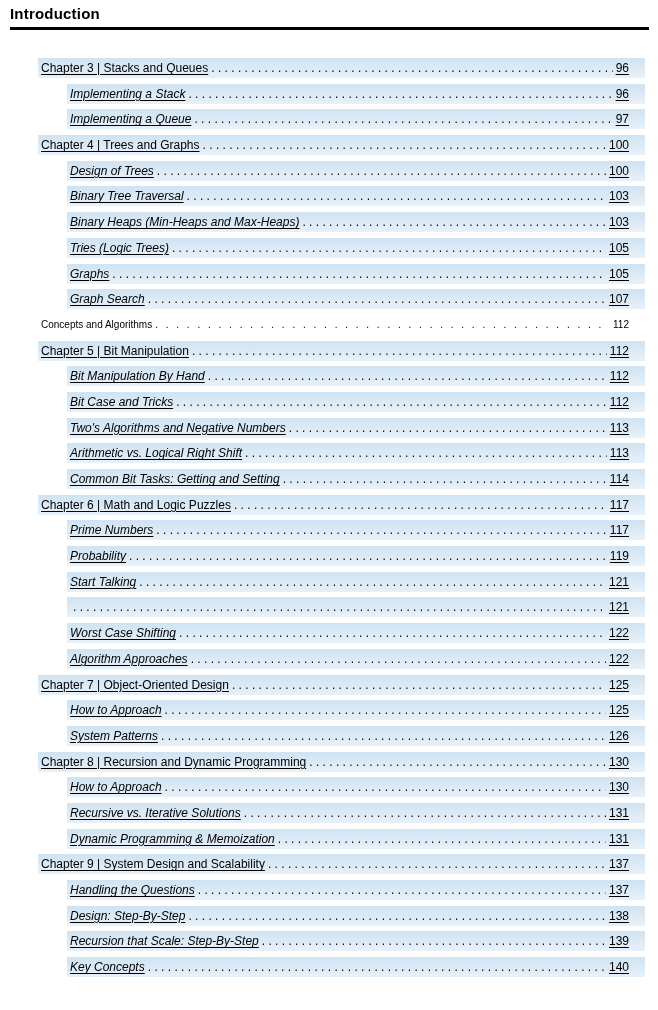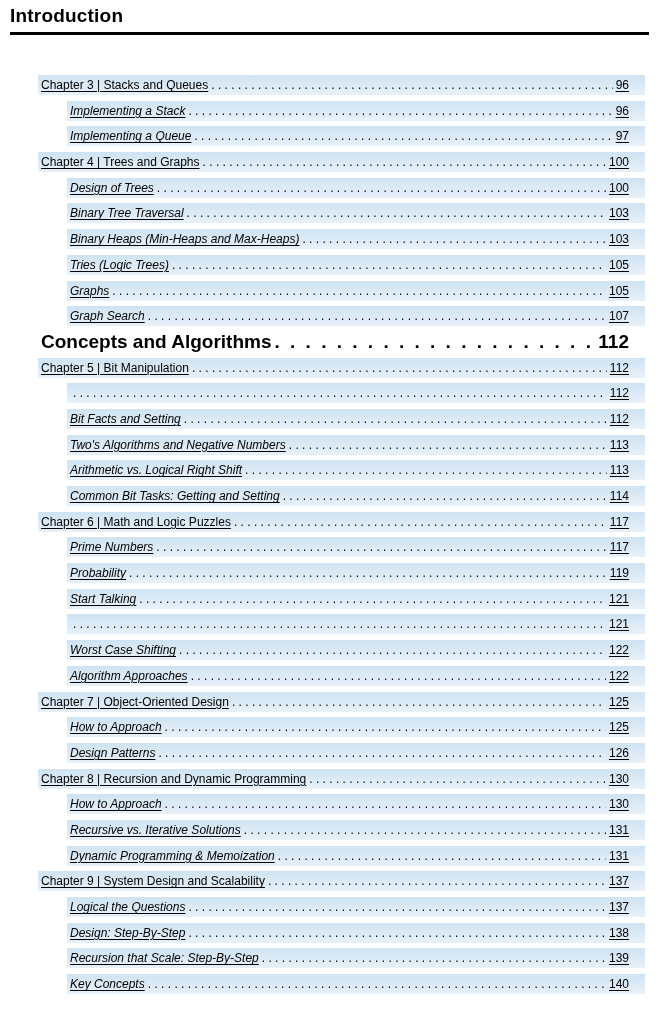--- a/index.html
+++ b/index.html
@@ -14,32 +14,32 @@
     background: #ffffff;
     font-family: "Liberation Sans", sans-serif;
     color: #000000;
     overflow: hidden;
     box-sizing: border-box;
   }
   .header {
     padding: 5px 9px 0 10px;
   }
   .page-title {
-    font-size: 19px;
+    font-size: 15px;
     font-weight: 700;
     margin: 0;
     letter-spacing: 0.2px;
   }
   .rule {
     height: 3px;
     background: #000000;
     margin-top: 5px;
   }
   .toc {
-    margin-top: 40px;
+    margin-top: 28px;
     padding: 0 13px 0 38px;
   }
   .toc-row {
     display: flex;
     align-items: baseline;
     height: 20px;
     line-height: 20px;
     margin-bottom: 5.7px;
     padding: 0 16px 0 3px;
     font-size: 12px;
@@ -49,22 +49,22 @@
     overflow: hidden;
   }
   .toc-row.sub {
     margin-left: 29px;
   }
   .toc-row.sub .toc-label {
     font-style: italic;
   }
   .toc-row.part {
     background: transparent;
-    font-weight: 700;
-    font-size: 19px;
+    font-weight: 400;
+    font-size: 10px;
   }
   .toc-row:not(.part) .toc-label,
   .toc-row:not(.part) .toc-page {
     text-decoration: underline;
     text-decoration-thickness: 1px;
     text-underline-offset: 2px;
   }
   .toc-label {
     white-space: nowrap;
     flex: 0 0 auto;
@@ -148,25 +148,26 @@
     <span class="toc-label">Concepts and Algorithms</span>
     <span class="toc-leader">. . . . . . . . . . . . . . . . . . . . . . . . . . . . . . . . . . . . . . . . . . . . . . . . . . . . . . . . . . . . . . . . . . . . . . . . . . . . . . . . . . . . . . . . . . . . . . . . . . . . . . . . . . . . . . . . . . . . . . . . . . . . . . . . . . . . . . . . . . . . . . . . . . . . . . . . . . . . . . . . </span>
     <span class="toc-page">112</span>
   </div>
       <div class="toc-row chapter">
     <span class="toc-label">Chapter 5 | Bit Manipulation</span>
     <span class="toc-leader">. . . . . . . . . . . . . . . . . . . . . . . . . . . . . . . . . . . . . . . . . . . . . . . . . . . . . . . . . . . . . . . . . . . . . . . . . . . . . . . . . . . . . . . . . . . . . . . . . . . . . . . . . . . . . . . . . . . . . . . . . . . . . . . . . . . . . . . . . . . . . . . . . . . . . . . . . . . . . . . . </span>
     <span class="toc-page">112</span>
   </div>
       <div class="toc-row sub">
-    <span class="toc-leader">. . . . . . . . . . . . . . . . . . . . . . . . . . . . . . . . . . . . . . . . . . . . . . . . . . . . . . . . . . . . . . . . . . . . . . . . . . . . . . . . . . . . . . . . . . . . . . . . . . . . . . . . . . . . . . . . . . . . . . . . . . . . . . . . . . . . . . . . . . . . . . . . . . . . . . . . . . . . . . . . </span>
-    <span class="toc-page">112</span>
-  </div>
-      <div class="toc-row sub">
-    <span class="toc-label">Bit Facts and Setting</span>
+    <span class="toc-label">Bit Manipulation By Hand</span>
+    <span class="toc-leader">. . . . . . . . . . . . . . . . . . . . . . . . . . . . . . . . . . . . . . . . . . . . . . . . . . . . . . . . . . . . . . . . . . . . . . . . . . . . . . . . . . . . . . . . . . . . . . . . . . . . . . . . . . . . . . . . . . . . . . . . . . . . . . . . . . . . . . . . . . . . . . . . . . . . . . . . . . . . . . . . </span>
+    <span class="toc-page">112</span>
+  </div>
+      <div class="toc-row sub">
+    <span class="toc-label">Bit Case and Tricks</span>
     <span class="toc-leader">. . . . . . . . . . . . . . . . . . . . . . . . . . . . . . . . . . . . . . . . . . . . . . . . . . . . . . . . . . . . . . . . . . . . . . . . . . . . . . . . . . . . . . . . . . . . . . . . . . . . . . . . . . . . . . . . . . . . . . . . . . . . . . . . . . . . . . . . . . . . . . . . . . . . . . . . . . . . . . . . </span>
     <span class="toc-page">112</span>
   </div>
       <div class="toc-row sub">
     <span class="toc-label">Two's Algorithms and Negative Numbers</span>
     <span class="toc-leader">. . . . . . . . . . . . . . . . . . . . . . . . . . . . . . . . . . . . . . . . . . . . . . . . . . . . . . . . . . . . . . . . . . . . . . . . . . . . . . . . . . . . . . . . . . . . . . . . . . . . . . . . . . . . . . . . . . . . . . . . . . . . . . . . . . . . . . . . . . . . . . . . . . . . . . . . . . . . . . . . </span>
     <span class="toc-page">113</span>
   </div>
       <div class="toc-row sub">
     <span class="toc-label">Arithmetic vs. Logical Right Shift</span>
@@ -216,21 +217,21 @@
     <span class="toc-label">Chapter 7 | Object-Oriented Design</span>
     <span class="toc-leader">. . . . . . . . . . . . . . . . . . . . . . . . . . . . . . . . . . . . . . . . . . . . . . . . . . . . . . . . . . . . . . . . . . . . . . . . . . . . . . . . . . . . . . . . . . . . . . . . . . . . . . . . . . . . . . . . . . . . . . . . . . . . . . . . . . . . . . . . . . . . . . . . . . . . . . . . . . . . . . . . </span>
     <span class="toc-page">125</span>
   </div>
       <div class="toc-row sub">
     <span class="toc-label">How to Approach</span>
     <span class="toc-leader">. . . . . . . . . . . . . . . . . . . . . . . . . . . . . . . . . . . . . . . . . . . . . . . . . . . . . . . . . . . . . . . . . . . . . . . . . . . . . . . . . . . . . . . . . . . . . . . . . . . . . . . . . . . . . . . . . . . . . . . . . . . . . . . . . . . . . . . . . . . . . . . . . . . . . . . . . . . . . . . . </span>
     <span class="toc-page">125</span>
   </div>
       <div class="toc-row sub">
-    <span class="toc-label">Design Patterns</span>
+    <span class="toc-label">System Patterns</span>
     <span class="toc-leader">. . . . . . . . . . . . . . . . . . . . . . . . . . . . . . . . . . . . . . . . . . . . . . . . . . . . . . . . . . . . . . . . . . . . . . . . . . . . . . . . . . . . . . . . . . . . . . . . . . . . . . . . . . . . . . . . . . . . . . . . . . . . . . . . . . . . . . . . . . . . . . . . . . . . . . . . . . . . . . . . </span>
     <span class="toc-page">126</span>
   </div>
       <div class="toc-row chapter">
     <span class="toc-label">Chapter 8 | Recursion and Dynamic Programming</span>
     <span class="toc-leader">. . . . . . . . . . . . . . . . . . . . . . . . . . . . . . . . . . . . . . . . . . . . . . . . . . . . . . . . . . . . . . . . . . . . . . . . . . . . . . . . . . . . . . . . . . . . . . . . . . . . . . . . . . . . . . . . . . . . . . . . . . . . . . . . . . . . . . . . . . . . . . . . . . . . . . . . . . . . . . . . </span>
     <span class="toc-page">130</span>
   </div>
       <div class="toc-row sub">
     <span class="toc-label">How to Approach</span>
@@ -246,21 +247,21 @@
     <span class="toc-label">Dynamic Programming &amp; Memoization</span>
     <span class="toc-leader">. . . . . . . . . . . . . . . . . . . . . . . . . . . . . . . . . . . . . . . . . . . . . . . . . . . . . . . . . . . . . . . . . . . . . . . . . . . . . . . . . . . . . . . . . . . . . . . . . . . . . . . . . . . . . . . . . . . . . . . . . . . . . . . . . . . . . . . . . . . . . . . . . . . . . . . . . . . . . . . . </span>
     <span class="toc-page">131</span>
   </div>
       <div class="toc-row chapter">
     <span class="toc-label">Chapter 9 | System Design and Scalability</span>
     <span class="toc-leader">. . . . . . . . . . . . . . . . . . . . . . . . . . . . . . . . . . . . . . . . . . . . . . . . . . . . . . . . . . . . . . . . . . . . . . . . . . . . . . . . . . . . . . . . . . . . . . . . . . . . . . . . . . . . . . . . . . . . . . . . . . . . . . . . . . . . . . . . . . . . . . . . . . . . . . . . . . . . . . . . </span>
     <span class="toc-page">137</span>
   </div>
       <div class="toc-row sub">
-    <span class="toc-label">Logical the Questions</span>
+    <span class="toc-label">Handling the Questions</span>
     <span class="toc-leader">. . . . . . . . . . . . . . . . . . . . . . . . . . . . . . . . . . . . . . . . . . . . . . . . . . . . . . . . . . . . . . . . . . . . . . . . . . . . . . . . . . . . . . . . . . . . . . . . . . . . . . . . . . . . . . . . . . . . . . . . . . . . . . . . . . . . . . . . . . . . . . . . . . . . . . . . . . . . . . . . </span>
     <span class="toc-page">137</span>
   </div>
       <div class="toc-row sub">
     <span class="toc-label">Design: Step-By-Step</span>
     <span class="toc-leader">. . . . . . . . . . . . . . . . . . . . . . . . . . . . . . . . . . . . . . . . . . . . . . . . . . . . . . . . . . . . . . . . . . . . . . . . . . . . . . . . . . . . . . . . . . . . . . . . . . . . . . . . . . . . . . . . . . . . . . . . . . . . . . . . . . . . . . . . . . . . . . . . . . . . . . . . . . . . . . . . </span>
     <span class="toc-page">138</span>
   </div>
       <div class="toc-row sub">
     <span class="toc-label">Recursion that Scale: Step-By-Step</span>

